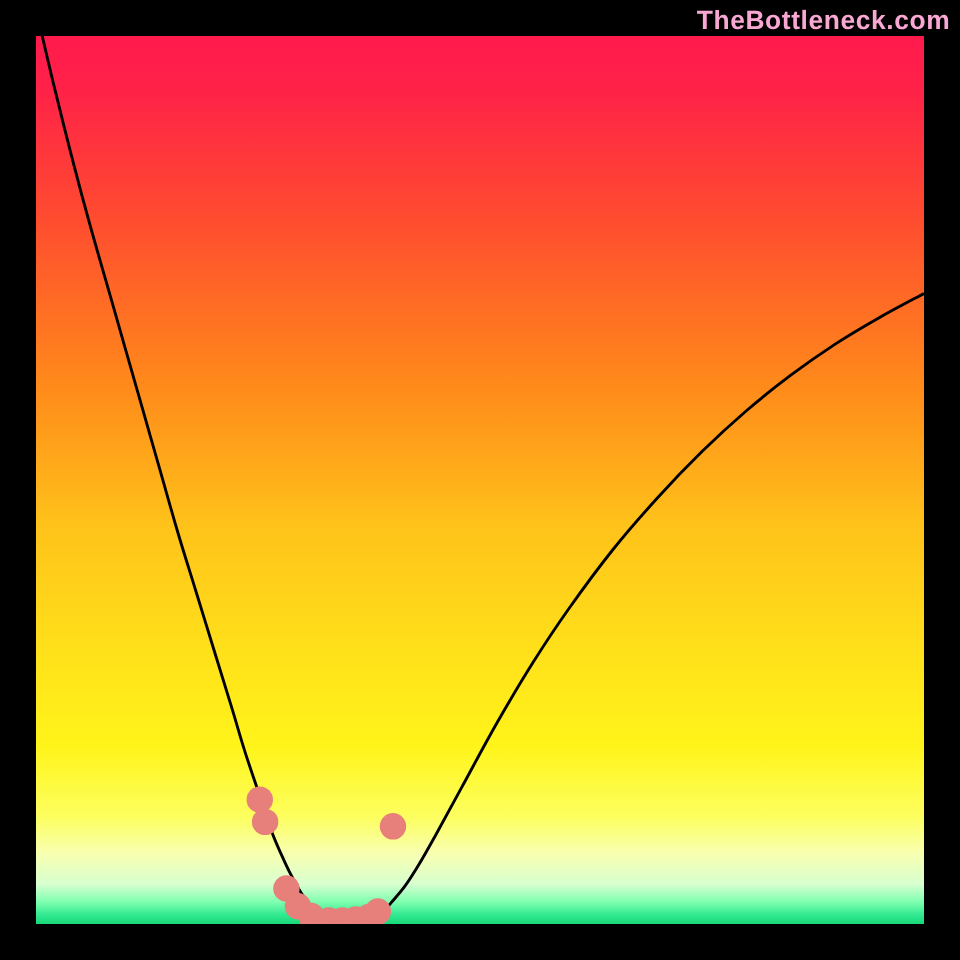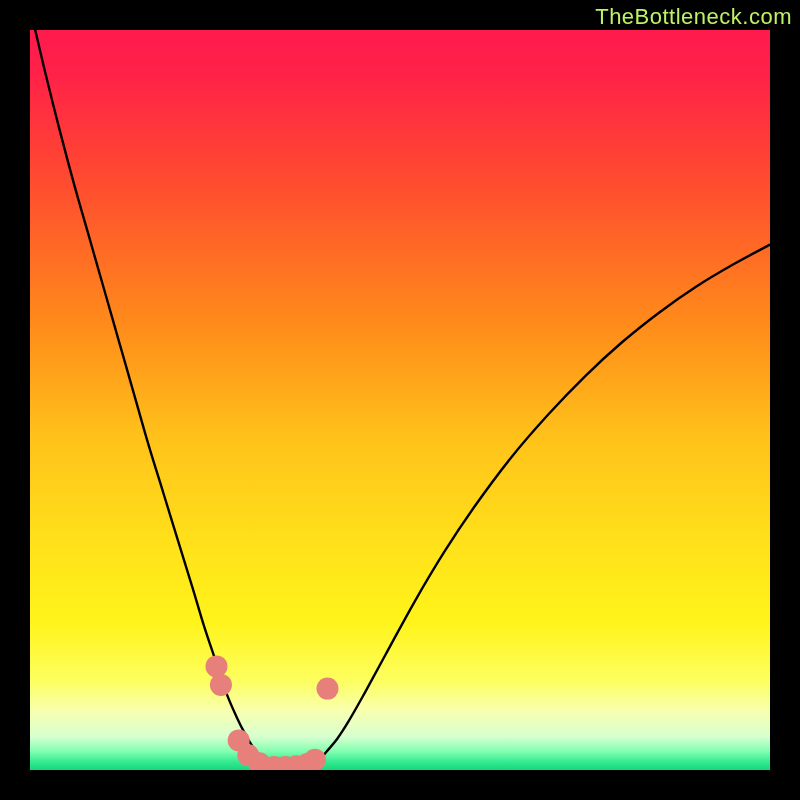--- a/index.html
+++ b/index.html
@@ -32,23 +32,23 @@
   }
   .svg-layer {
     position: absolute;
     left: 0; top: 0;
     width: 100%; height: 100%;
   }
   .watermark {
     position: absolute;
     right: 8px;
     top: 4px;
-    color: #bef264;
+    color: #f9a8d4;
     font-size: 22px;
-    font-weight: 400;
+    font-weight: 700;
     letter-spacing: 0.5px;
   }
 </style>
 </head>
 <body>
 
 <div class="frame">
 
   <div class="watermark">TheBottleneck.com</div>
 

